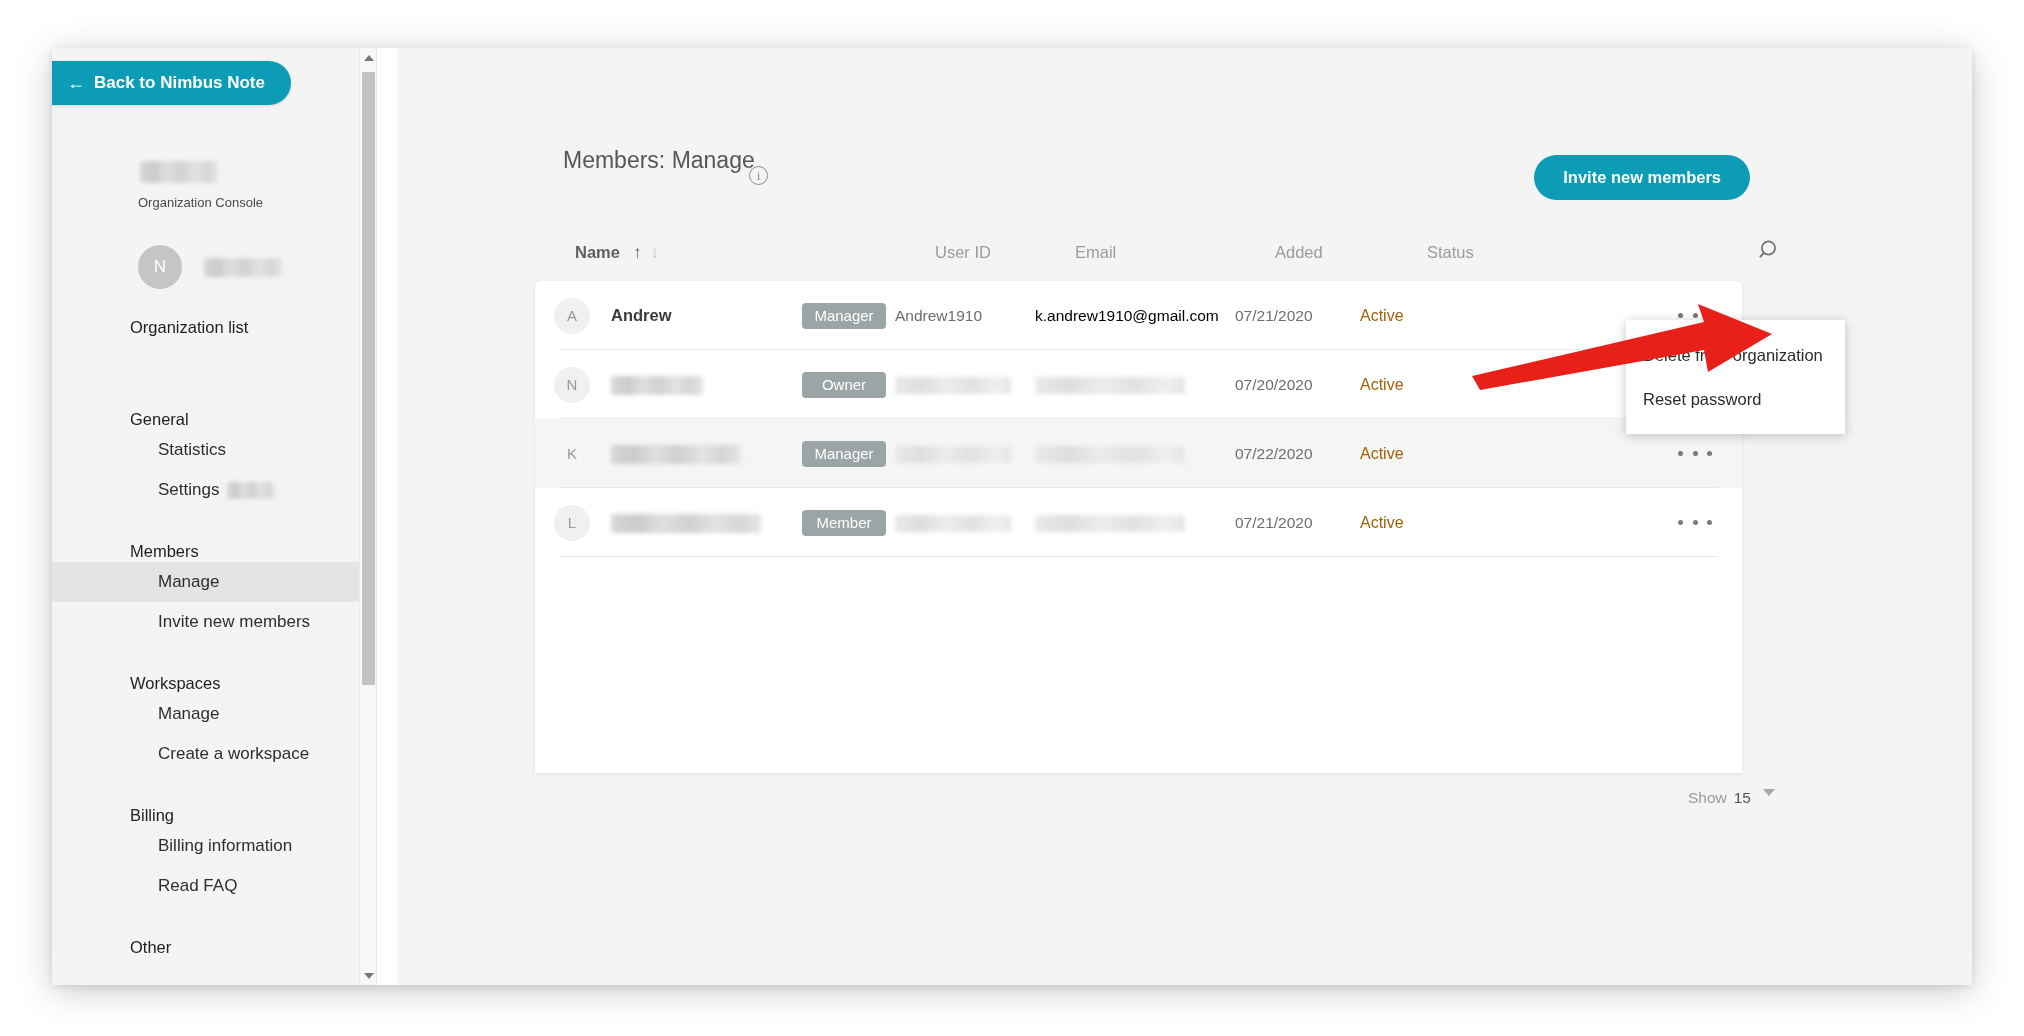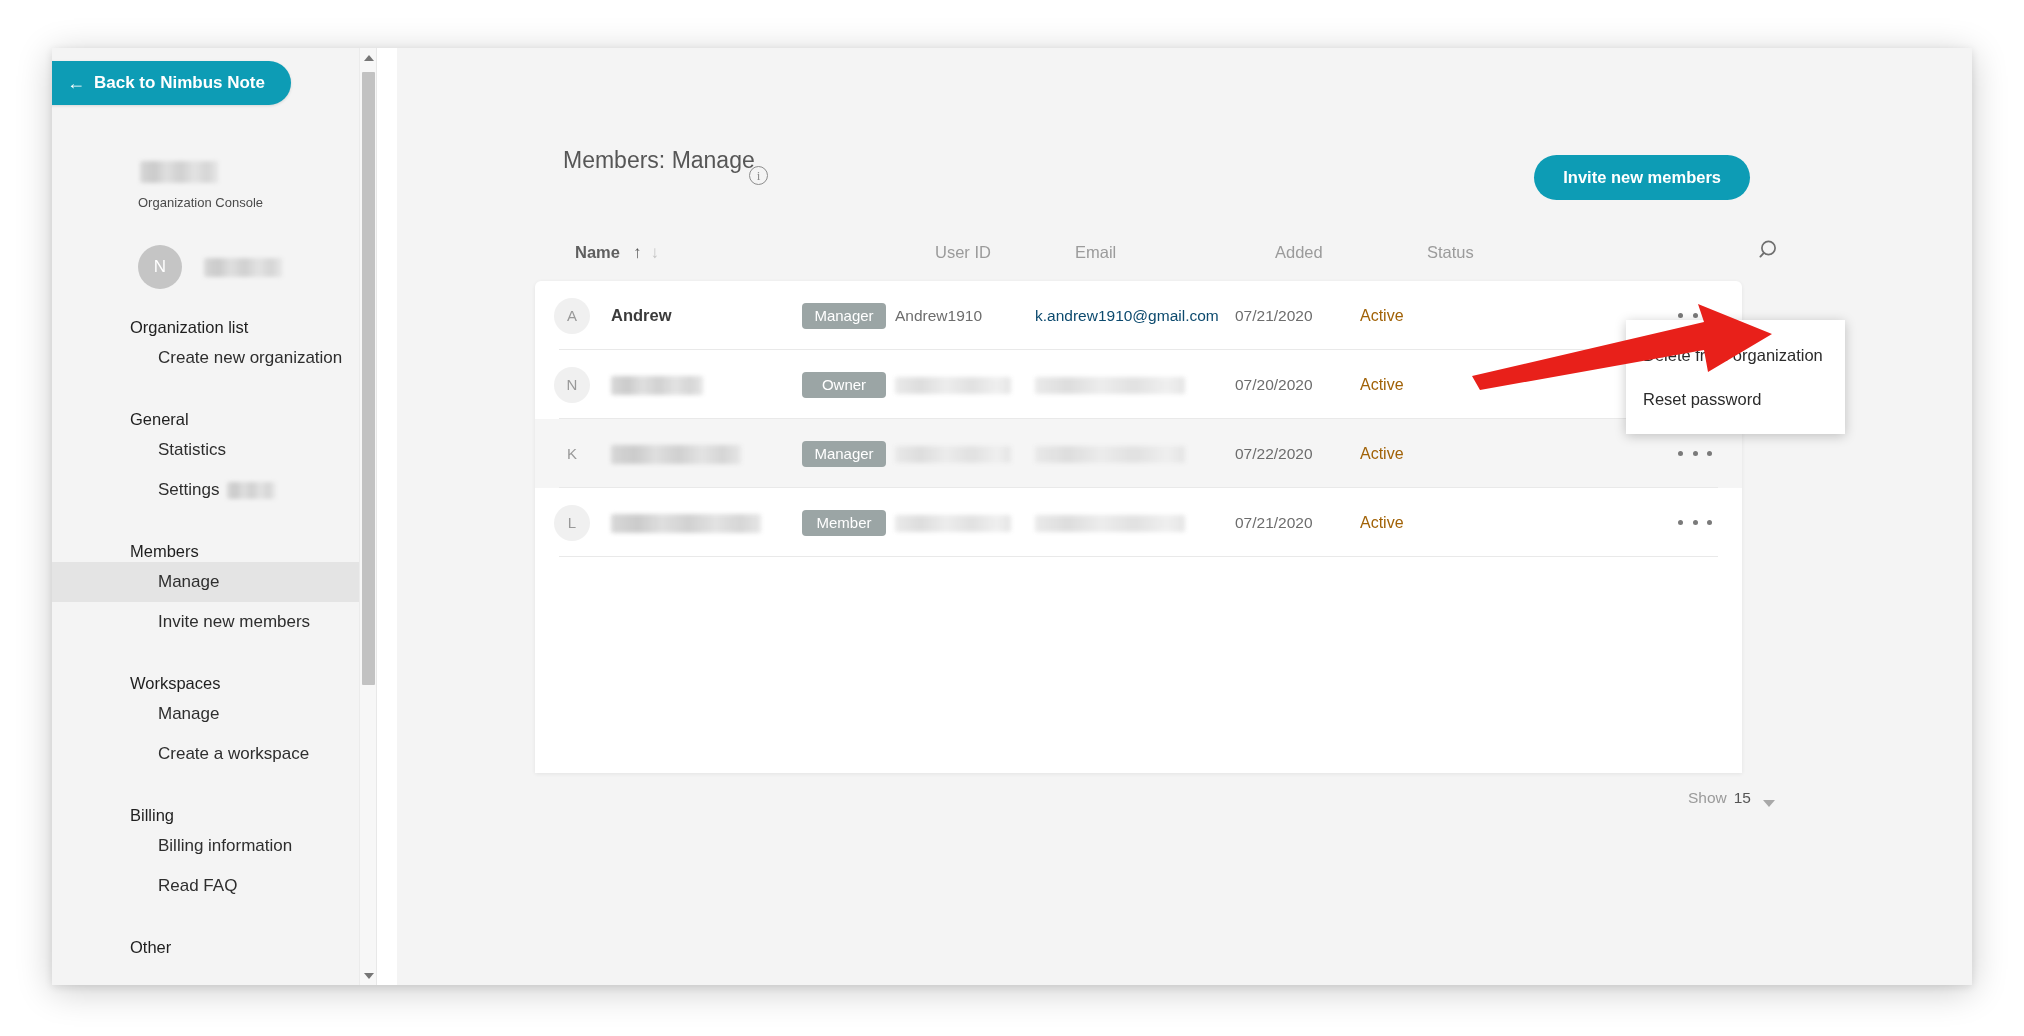--- a/index.html
+++ b/index.html
@@ -366,21 +366,21 @@
     font-size: 15.5px;
     color: #6d6d6d;
     white-space: nowrap;
   }
   .c-uid .redact { height: 17px; }
 
   .c-email {
     position: absolute;
     left: 500px;
     font-size: 15.5px;
-    color: #0c4a6e;
+    color: #000000;
     white-space: nowrap;
   }
   .c-email .redact { height: 17px; }
 
   .c-added {
     position: absolute;
     left: 700px;
     font-size: 15.5px;
     color: #6d6d6d;
     white-space: nowrap;
@@ -445,21 +445,21 @@
   }
 
   
   #show-footer {
     position: absolute;
     right: 197px;
     top: 741px;
     font-size: 15.5px;
     color: #9a9a9a;
     display: flex;
-    align-items: flex-end;
+    align-items: flex-start;
     cursor: pointer;
     white-space: nowrap;
   }
   #show-footer .count {
     color: #555555;
     margin-left: 7px;
   }
   #show-footer .chev {
     margin-left: 12px;
     width: 0; height: 0;
@@ -486,21 +486,20 @@
       <div id="org-console-label">Organization Console</div>
 
       <div id="user-row">
         <div id="user-avatar">N</div>
         <div id="user-name-redact" class="redact"></div>
       </div>
 
       <div id="nav-sections">
           <div class="nav-section" style="top: 268px;">
             <div class="nav-head">Organization list</div>
-            <div class="nav-item"><span>Create new organization</span></div>
           </div>
           <div class="nav-section" style="top: 360px;">
             <div class="nav-head">General</div>
             <div class="nav-item"><span>Statistics</span></div>
             <div class="nav-item"><span>Settings</span><span class="redact inline-redact"></span></div>
           </div>
           <div class="nav-section" style="top: 492px;">
             <div class="nav-head">Members</div>
             <div class="nav-item active"><span>Manage</span></div>
             <div class="nav-item"><span>Invite new members</span></div>

